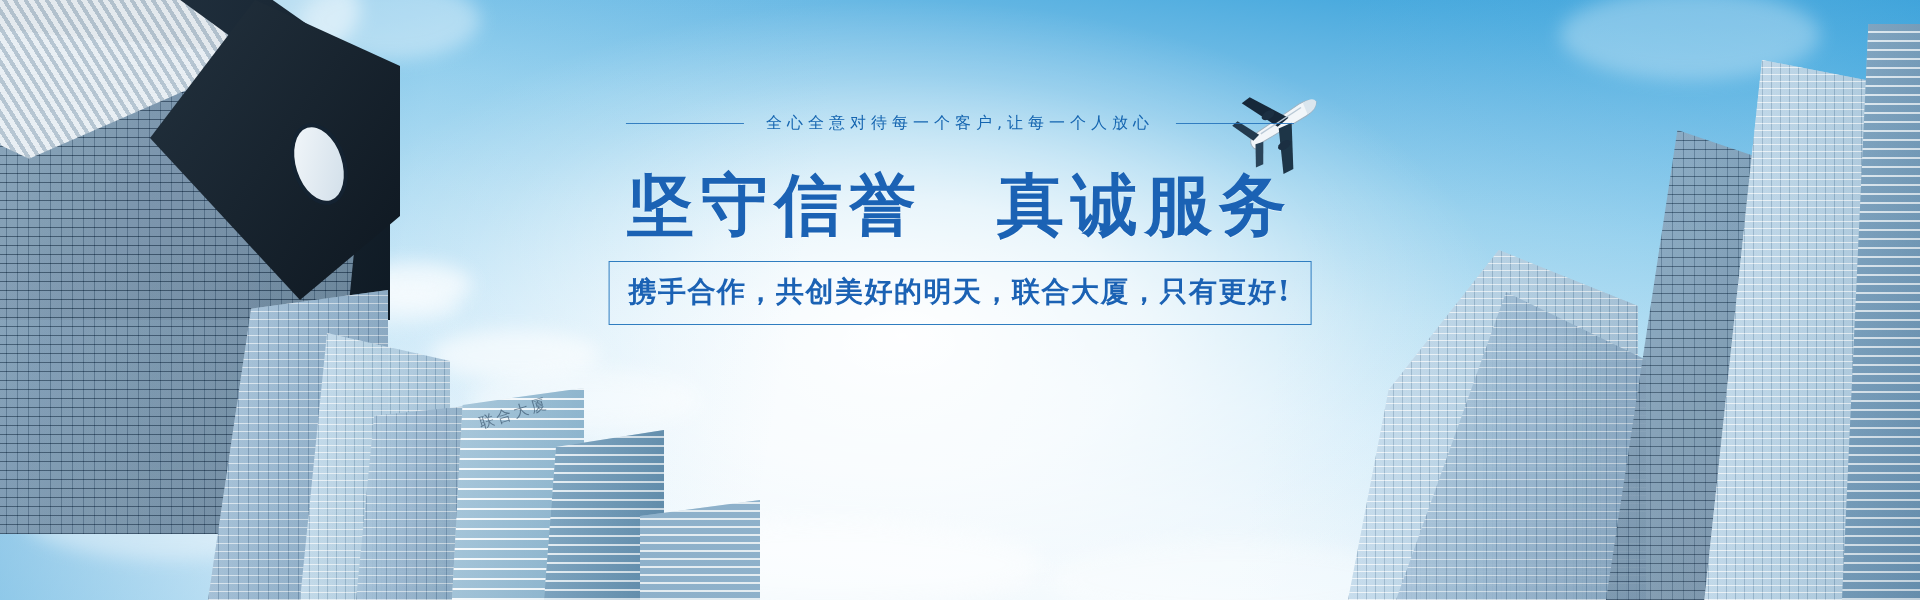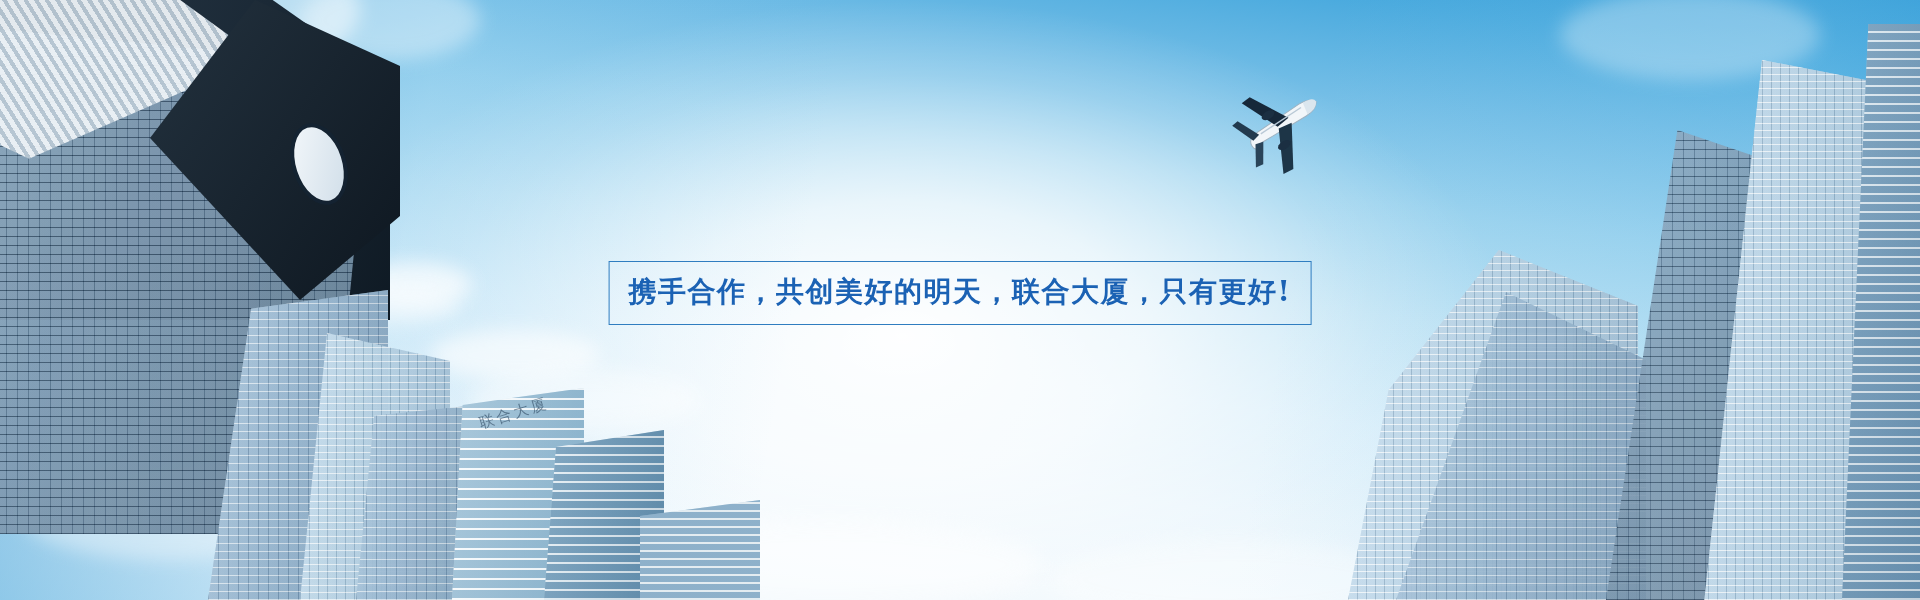--- a/index.html
+++ b/index.html
@@ -164,20 +164,26 @@
         <ellipse cx="56" cy="40" rx="7" ry="4" fill="#1b2f42"></ellipse>
         <ellipse cx="54" cy="74" rx="7" ry="4" fill="#1b2f42"></ellipse>
 
         <path d="M40 52 L88 51" stroke="#b9c9d6" stroke-width="1.4"></path>
       </g>
     </svg>
   </div>
 
   <div class="center-block">
 
+    <div class="tagline-row">
+      <span class="rule"></span>
+      <span class="tagline">全心全意对待每一个客户,让每一个人放心</span>
+      <span class="rule"></span>
+    </div>
 
+    <h1 class="headline">坚守信誉　真诚服务</h1>
 
     <div class="subtitle-box">
       <span class="subtitle">携手合作，共创美好的明天，联合大厦，只有更好!</span>
     </div>
 
   </div>
 </div>
 
 </body></html>

